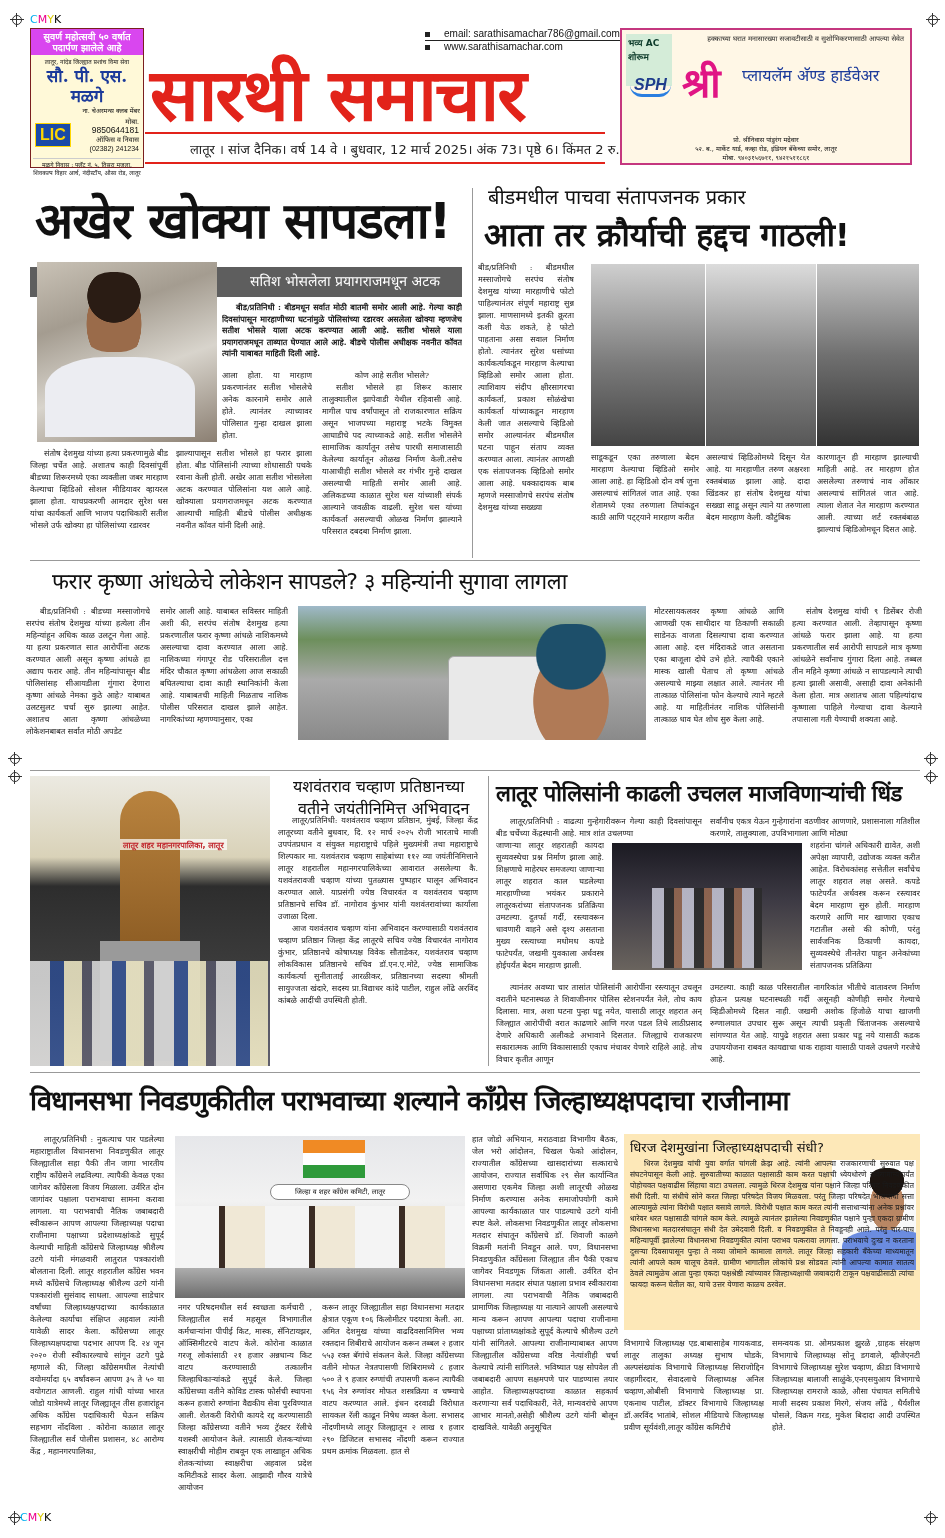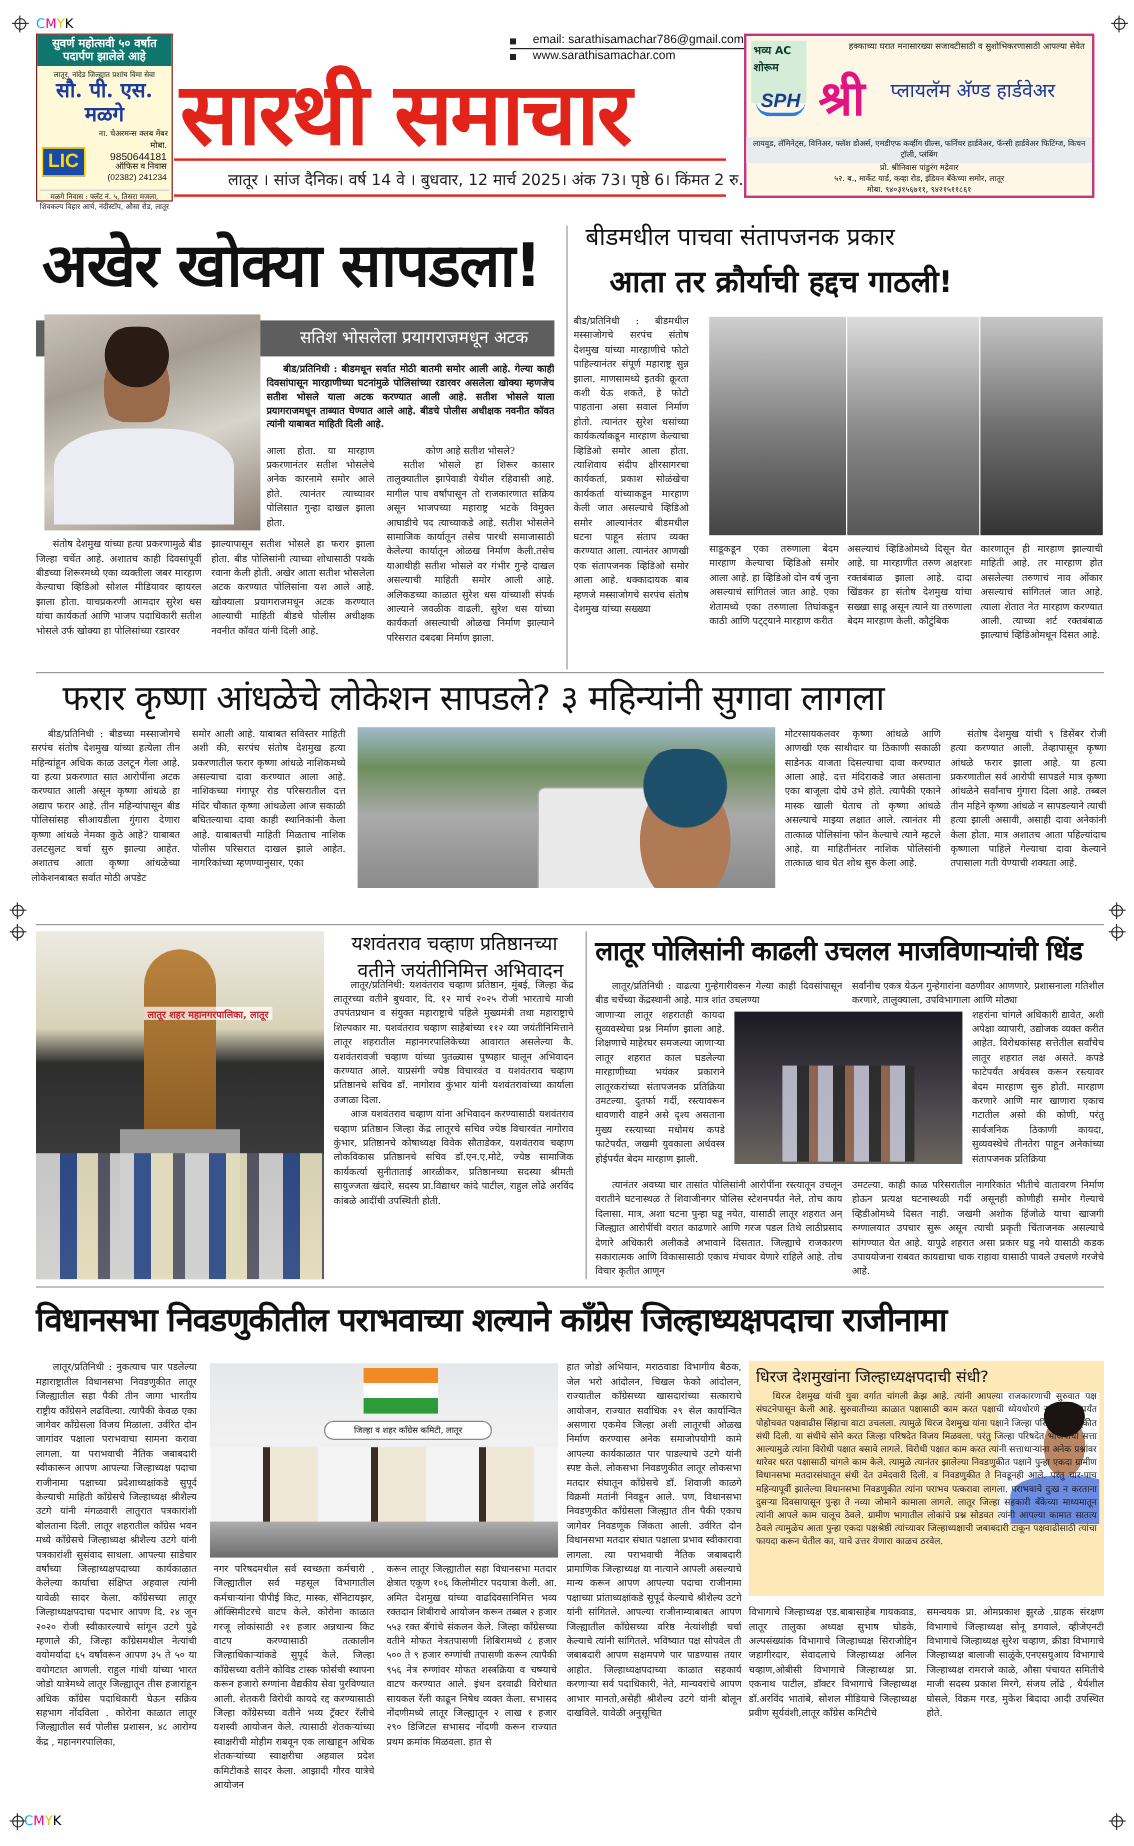--- a/index.html
+++ b/index.html
@@ -8,21 +8,21 @@
   .abs { position: absolute; }
   .reg { position: absolute; width: 14px; height: 14px; }
   .reg::before { content: ""; position: absolute; left: 6px; top: 0; width: 1px; height: 14px; background: #333; }
   .reg::after { content: ""; position: absolute; left: 0; top: 6px; width: 14px; height: 1px; background: #333; }
   .reg span { position: absolute; left: 2px; top: 2px; width: 10px; height: 10px; border: 1px solid #333; border-radius: 50%; }
   .cmyk { position: absolute; font-family: "DejaVu Sans", sans-serif; font-size: 11px; letter-spacing: 0; }
   .cmyk .c { color: #00aeef; } .cmyk .m { color: #ec008c; } .cmyk .y { color: #d8c800; } .cmyk .k { color: #000; }
 
   
   .ad-left { left: 30px; top: 28px; width: 114px; height: 140px; border: 1px solid #7a1f1f; background: #fff9d8; font-size: 7px; text-align: center; }
-  .ad-left .top { background: #0f766e; color: #fff; font-size: 9.5px; font-weight: bold; padding: 2px 1px; line-height: 11px; }
+  .ad-left .top { background: #d946ef; color: #fff; font-size: 9.5px; font-weight: bold; padding: 2px 1px; line-height: 11px; }
   .ad-left .sub { font-size: 6px; margin-top: 3px; }
   .ad-left .name { color: #1b3a9a; font-size: 17px; font-weight: bold; line-height: 20px; }
   .ad-left .title { font-size: 6.5px; text-align: right; padding-right: 3px; }
   .ad-left .lic-row { display: flex; align-items: center; justify-content: space-between; padding: 2px 4px; }
   .lic { background: #1a4aa8; color: #ffd700; font-family: "Liberation Sans", sans-serif; font-weight: bold; font-size: 16px; padding: 2px 4px; border: 1px solid #ffd700; }
   .ad-left .phone { font-family: "Liberation Sans", sans-serif; font-size: 7px; text-align: right; line-height: 9px; }
   .ad-left .addr { font-size: 6px; line-height: 8px; border-top: 1px solid #ccc; margin: 3px 2px 0; padding-top: 2px; }
 
   .contact { left: 425px; top: 28px; font-family: "Liberation Sans", sans-serif; font-size: 10px; line-height: 12px; }
   .contact .row { display: flex; align-items: center; gap: 14px; }
@@ -141,21 +141,20 @@
 <div class="abs logo-rule"></div>
 <div class="abs dateline">लातूर । सांज दैनिक। वर्ष 14 वे । बुधवार, 12 मार्च 2025। अंक 73। पृष्ठे 6। किंमत 2 रु.</div>
 <div class="abs logo-rule2"></div>
 
 <div class="abs ad-right">
   <div class="ac">भव्य AC शोरूम</div>
   <div class="tag">हक्काच्या घरात मनासारख्या सजावटीसाठी व सुशोभिकरणासाठी आपल्या सेवेत</div>
   <div class="sph">SPH</div>
   <div class="shri">श्री</div>
   <div class="brand" style="width:150px;">प्लायलॅम अ‍ॅण्ड हार्डवेअर</div>
-  <div class="items">लायवुड, लॅमिनेट्स, विनिअर, फ्लॅश डोअर्स, एमडीएफ कव्हींग ग्रील्स, फर्निचर हार्डवेअर, फॅन्सी हार्डवेअर फिटिंग्ज, किचन ट्रॉली, प्लंबिंग</div>
   <div class="prop">
     <div>प्रो. श्रीनिवास पांडुरंग मद्रेवार</div>
     <div>५२. ब., मार्केट यार्ड, कव्हा रोड, इंडियन बँकेच्या समोर, लातूर</div>
     <div>मोबा. ९४०३१५६७११, ९४२१५११८६१</div>
   </div>
 </div>
 
 <div class="abs hl" style="left:35px;top:188px;font-size:50px;line-height:66px;letter-spacing:-1px;">अखेर खोक्या सापडला!</div>
 <div class="abs" style="left:30px;top:267px;width:432px;height:30px;background:#5e5e5e;"></div>
 <div class="abs hl" style="left:250px;top:271px;font-size:14px;color:#fff;font-weight:normal;">सतिश भोसलेला प्रयागराजमधून अटक</div>
@@ -176,40 +175,40 @@
 </div>
 <div class="abs col" style="left: 30px; top: 448px; width: 138px; overflow: hidden; height: 100px;">
     <p>संतोष देशमुख यांच्या हत्या प्रकरणामुळे बीड जिल्हा चर्चेत आहे. अशातच काही दिवसांपूर्वी बीडच्या शिरूरमध्ये एका व्यक्तीला जबर मारहाण केल्याचा व्हिडिओ सोशल मीडियावर व्हायरल झाला होता. याचप्रकरणी आमदार सुरेश धस यांचा कार्यकर्ता आणि भाजप पदाधिकारी सतीश भोसले उर्फ खोक्या हा पोलिसांच्या रडारवर</p>
   </div>
 <div class="abs col" style="left: 176px; top: 448px; width: 136px; overflow: hidden; height: 100px;">
     <p style="text-indent:0;">झाल्यापासून सतीश भोसले हा फरार झाला होता. बीड पोलिसांनी त्याच्या शोधासाठी पथके रवाना केली होती. अखेर आता सतीश भोसलेला अटक करण्यात पोलिसांना यश आले आहे. खोक्याला प्रयागराजमधून अटक करण्यात आल्याची माहिती बीडचे पोलीस अधीक्षक नवनीत कॉवत यांनी दिली आहे.</p>
   </div>
 <div class="rule-v" style="left:472px;top:188px;height:370px;"></div>
 
 <div class="abs hl" style="left:488px;top:184px;font-size:20px;font-weight:normal;line-height:26px;">बीडमधील पाचवा संतापजनक प्रकार</div>
-<div class="abs hl" style="left:508px;top:212px;font-size:25px;line-height:46px;">आता तर क्रौर्याची हद्दच गाठली!</div>
+<div class="abs hl" style="left:484px;top:212px;font-size:32px;line-height:46px;">आता तर क्रौर्याची हद्दच गाठली!</div>
 <div class="abs col" style="left: 478px; top: 262px; width: 96px; overflow: hidden; height: 288px;">
     <p style="text-indent:0;">बीड/प्रतिनिधी : बीडमधील मस्साजोगचे सरपंच संतोष देशमुख यांच्या मारहाणीचे फोटो पाहिल्यानंतर संपूर्ण महाराष्ट्र सुन्न झाला. माणसामध्ये इतकी क्रूरता कशी येऊ शकते, हे फोटो पाहताना असा सवाल निर्माण होतो. त्यानंतर सुरेश धसांच्या कार्यकर्त्याकडून मारहाण केल्याचा व्हिडिओ समोर आला होता. त्याशिवाय संदीप क्षीरसागरचा कार्यकर्ता, प्रकाश सोळंखेचा कार्यकर्ता यांच्याकडून मारहाण केली जात असल्याचे व्हिडिओ समोर आल्यानंतर बीडमधील घटना पाहून संताप व्यक्त करण्यात आला. त्यानंतर आणखी एक संतापजनक व्हिडिओ समोर आला आहे. धक्कादायक बाब म्हणजे मस्साजोगचे सरपंच संतोष देशमुख यांच्या सख्ख्या</p>
   </div>
 <div class="photo ph-gray" style="left:591px;top:264px;width:114px;height:182px;"></div>
 <div class="photo ph-gray" style="left:706px;top:264px;width:110px;height:182px;background:linear-gradient(180deg,#dcdcdc,#8c8c8c 50%,#575757);"></div>
 <div class="photo ph-gray" style="left:817px;top:264px;width:102px;height:182px;background:linear-gradient(180deg,#c6c6c6,#707070 50%,#333);"></div>
 <div class="abs col" style="left: 591px; top: 452px; width: 108px; overflow: hidden; height: 96px;">
     <p style="text-indent:0;">साडूकडून एका तरुणाला बेदम मारहाण केल्याचा व्हिडिओ समोर आला आहे. हा व्हिडिओ दोन वर्ष जुना असल्याचं सांगितलं जात आहे. एका शेतामध्ये एका तरुणाला तिघांकडून काठी आणि पट्ट्याने मारहाण करीत</p>
   </div>
 <div class="abs col" style="left: 706px; top: 452px; width: 104px; overflow: hidden; height: 96px;">
     <p style="text-indent:0;">असल्याचं व्हिडिओमध्ये दिसून येत आहे. या मारहाणीत तरुण अक्षरशः रक्तबंबाळ झाला आहे. दादा खिंडकर हा संतोष देशमुख यांचा सख्खा साडू असून त्याने या तरुणाला बेदम मारहाण केली. कौटुंबिक</p>
   </div>
 <div class="abs col" style="left: 817px; top: 452px; width: 102px; overflow: hidden; height: 96px;">
     <p style="text-indent:0;">कारणातून ही मारहाण झाल्याची माहिती आहे. तर मारहाण होत असलेल्या तरुणाचं नाव ओंकार असल्याचं सांगितलं जात आहे. त्याला शेतात नेत मारहाण करण्यात आली. त्याच्या शर्ट रक्तबंबाळ झाल्याचं व्हिडिओमधून दिसत आहे.</p>
   </div>
 
 <div class="rule-h" style="left:30px;top:560px;width:890px;"></div>
 
-<div class="abs hl" style="left:52px;top:562px;font-size:29px;font-weight:normal;line-height:40px;letter-spacing:-0.5px;">फरार कृष्णा आंधळेचे लोकेशन सापडले? ३ महिन्यांनी सुगावा लागला</div>
+<div class="abs hl" style="left:52px;top:562px;font-size:22px;font-weight:normal;line-height:40px;letter-spacing:-0.5px;">फरार कृष्णा आंधळेचे लोकेशन सापडले? ३ महिन्यांनी सुगावा लागला</div>
 <div class="abs col" style="left: 26px; top: 606px; width: 124px; overflow: hidden; height: 150px;">
     <p>बीड/प्रतिनिधी : बीडच्या मस्साजोगचे सरपंच संतोष देशमुख यांच्या हत्येला तीन महिन्यांहून अधिक काळ उलटून गेला आहे. या हत्या प्रकरणात सात आरोपींना अटक करण्यात आली असून कृष्णा आंधळे हा अद्याप फरार आहे. तीन महिन्यांपासून बीड पोलिसांसह सीआयडीला गुंगारा देणारा कृष्णा आंधळे नेमका कुठे आहे? याबाबत उलटसुलट चर्चा सुरु झाल्या आहेत. अशातच आता कृष्णा आंधळेच्या लोकेशनबाबत सर्वात मोठी अपडेट</p>
   </div>
 <div class="abs col" style="left: 160px; top: 606px; width: 128px; overflow: hidden; height: 150px;">
     <p style="text-indent:0;">समोर आली आहे. याबाबत सविस्तर माहिती अशी की, सरपंच संतोष देशमुख हत्या प्रकरणातील फरार कृष्णा आंधळे नाशिकमध्ये असल्याचा दावा करण्यात आला आहे. नाशिकच्या गंगापूर रोड परिसरातील दत्त मंदिर चौकात कृष्णा आंधळेला आज सकाळी बघितल्याचा दावा काही स्थानिकांनी केला आहे. याबाबतची माहिती मिळताच नाशिक पोलीस परिसरात दाखल झाले आहेत. नागरिकांच्या म्हणण्यानुसार, एका</p>
   </div>
 <div class="photo ph-street" style="left:298px;top:606px;width:348px;height:134px;">
     <div class="car"></div>
     <div class="face"></div>
   </div>

